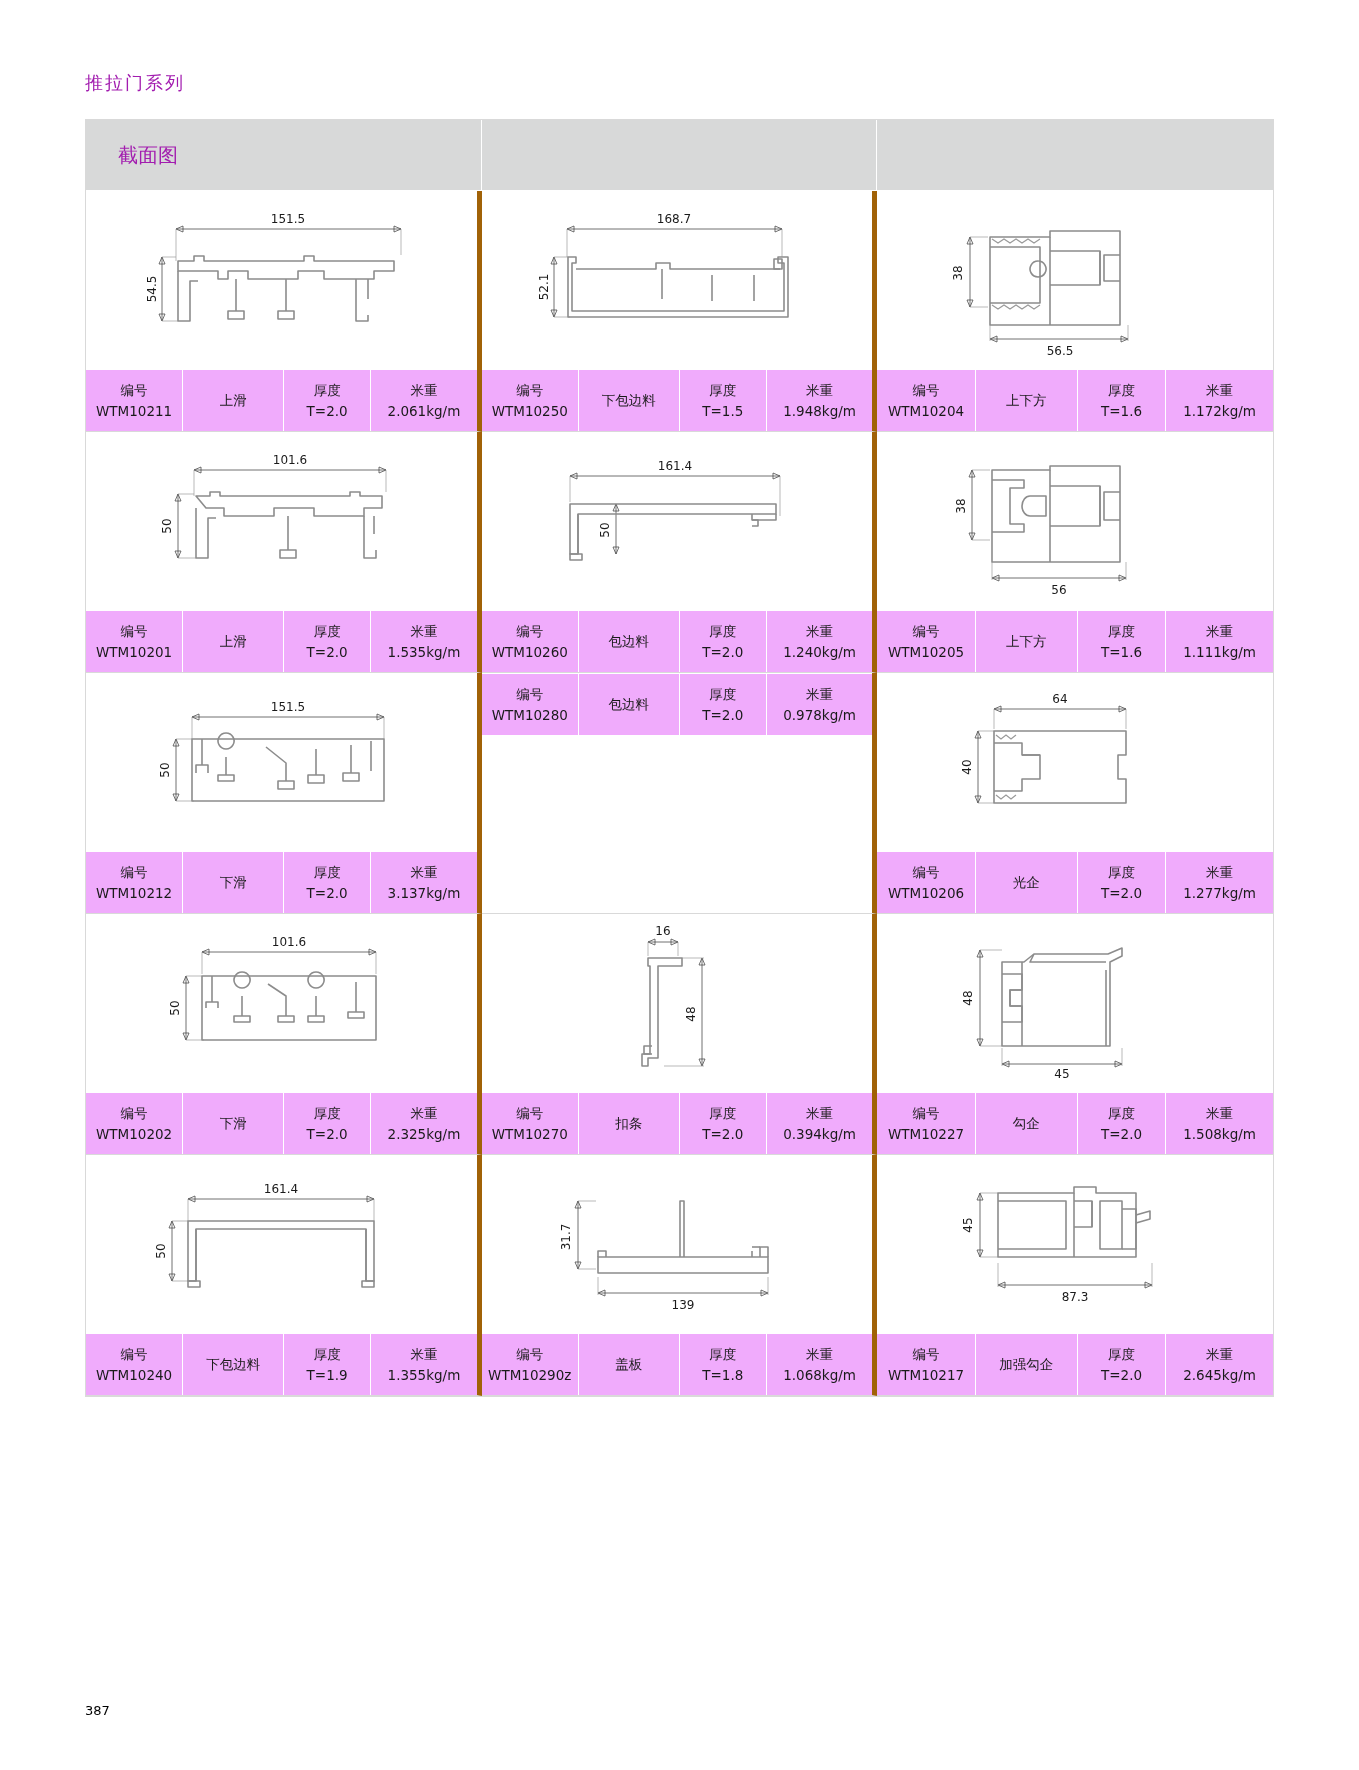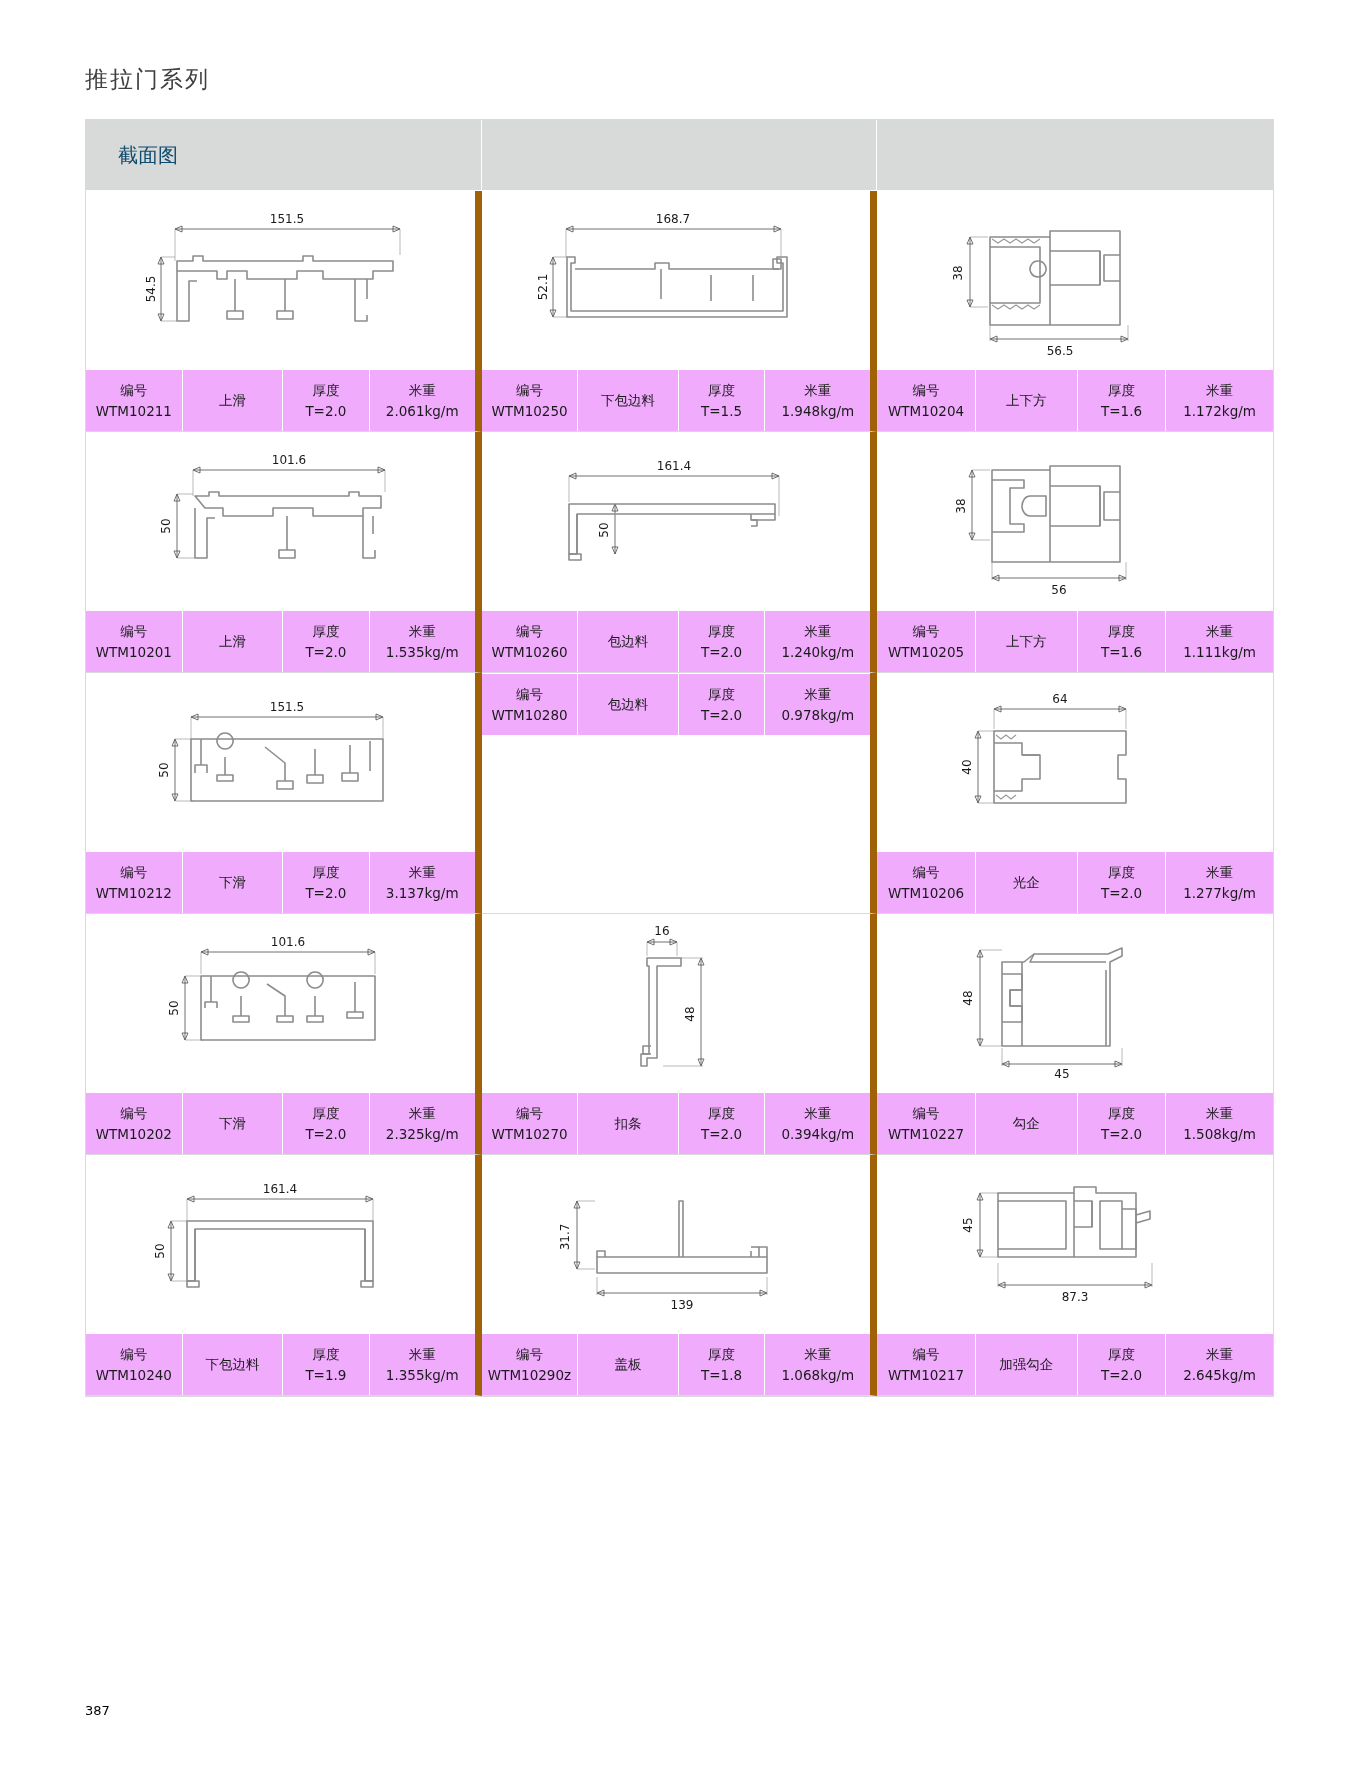--- a/index.html
+++ b/index.html
@@ -20,23 +20,23 @@
   }
   
   .header {
     display: flex;
     align-items: flex-end;
     justify-content: space-between;
     padding-top: 75px;
     height: 95px;
   }
   .series-title {
-    font-size: 23px;
+    font-size: 18px;
     letter-spacing: 2px;
-    color: #404040;
+    color: #a21caf;
     font-family: "DejaVu Sans", sans-serif;
     font-weight: 400;
   }
   .model-code {
     font-size: 52px;
     font-weight: 700;
     letter-spacing: 1px;
     color: #1a1a1a;
     line-height: 1;
     font-family: "DejaVu Sans Mono", monospace;
@@ -55,30 +55,30 @@
     background: #d8d9d9;
   }
   .band .cell {
     border-right: 1px solid #ffffff;
   }
   .band .cell:last-child { border-right: none; }
   .band-col { width: 33.3333%; height: 100%; display: flex; align-items: center; }
   .band-label {
     padding-left: 32px;
     font-size: 20px;
-    color: #0c4a6e;
+    color: #a21caf;
     font-family: "DejaVu Sans", sans-serif;
   }
   .grid {
     display: grid;
     grid-template-columns: repeat(3, 1fr);
     border-top: 1px solid #ffffff;
   }
   .cellblock {
-    border-right: 7px solid #a16207;
+    border-right: 5px solid #a16207;
     border-bottom: 1px solid #d9d9d9;
   }
   .cellblock:nth-child(3n) { border-right: none; }
   .drawing {
     height: 178px;
     display: flex;
     align-items: center;
     justify-content: center;
     background: #ffffff;
     position: relative;

